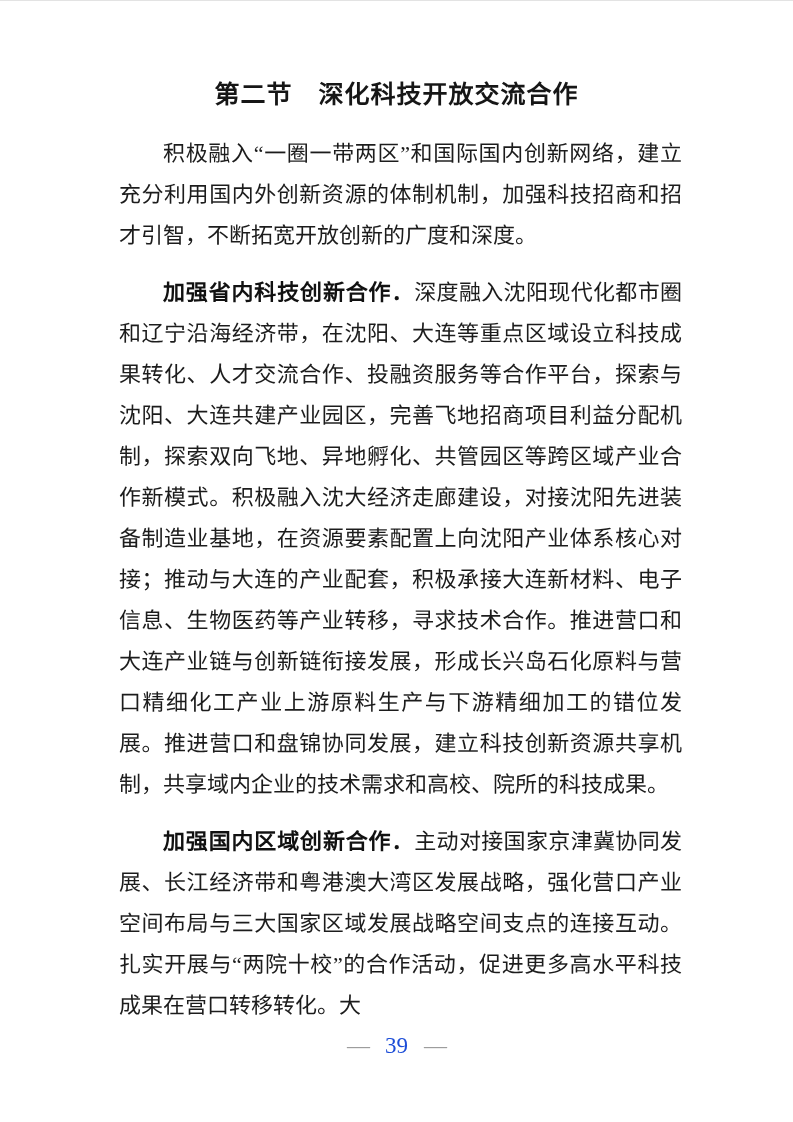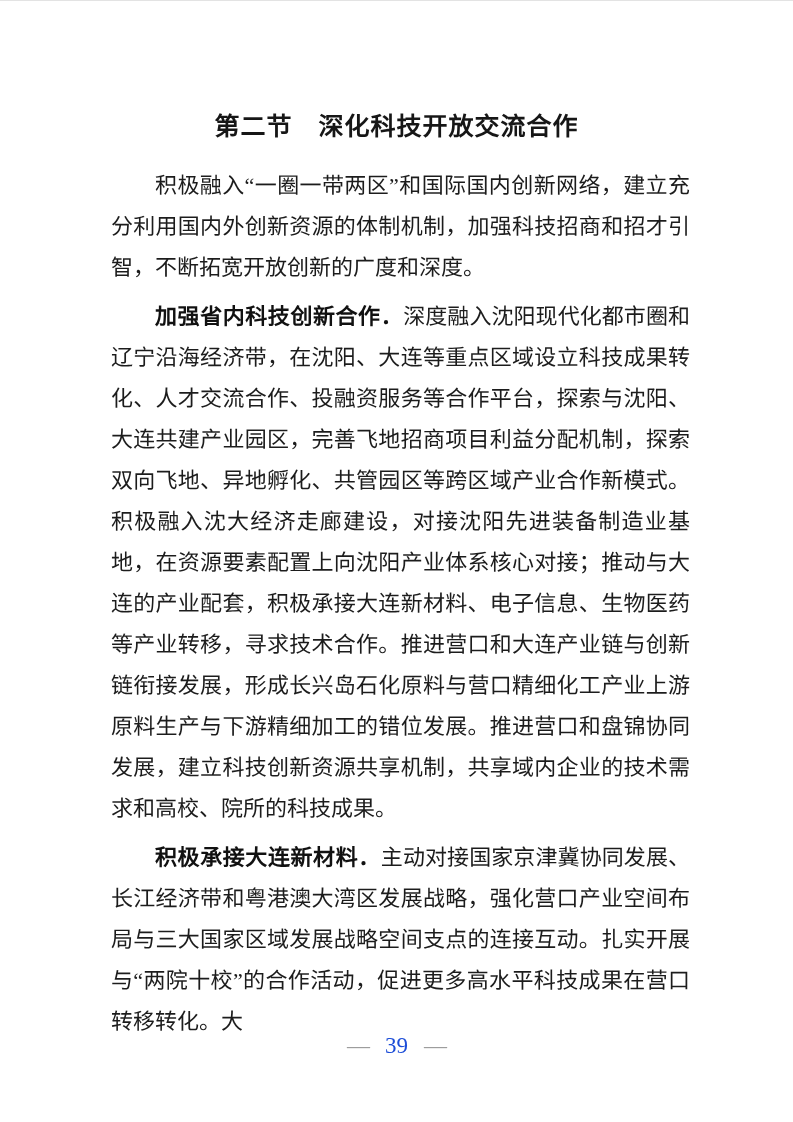--- a/index.html
+++ b/index.html
@@ -12,38 +12,38 @@
     width: 793px;
     height: 1122px;
     background: #ffffff;
     overflow: hidden;
     border-top: 1px solid #e3e3e3; 
     font-family: "Liberation Serif", "DejaVu Serif", serif;
     color: #1c1c1c;
   }
   .section-title {
     margin: 0;
-    padding-top: 107px;
+    padding-top: 75px;
     text-align: center;
     font-size: 25px;
     line-height: 38px;
     font-weight: bold;
     letter-spacing: 1px;
     color: #161616;
     white-space: pre;
   }
   .content {
     margin: 19px 95px 0 103px; 
     font-size: 22px;
     line-height: 41px;
     text-align: justify;
     text-justify: inter-character;
   }
   .content p {
-    margin: 8px;
+    margin: 16px;
     text-indent: 2em;
     word-break: break-all;
   }
   .para-lead {
     font-weight: bold;
     font-family: "Liberation Sans", "DejaVu Sans", sans-serif;
     color: #111111;
     letter-spacing: 0.5px;
   }
   .footer {
@@ -78,21 +78,21 @@
 
     <p>
       <span class="para-lead"></span><span>积极融入“一圈一带两区”和国际国内创新网络，建立充分利用国内外创新资源的体制机制，加强科技招商和招才引智，不断拓宽开放创新的广度和深度。</span>
     </p>
 
     <p>
       <span class="para-lead">加强省内科技创新合作．</span><span>深度融入沈阳现代化都市圈和辽宁沿海经济带，在沈阳、大连等重点区域设立科技成果转化、人才交流合作、投融资服务等合作平台，探索与沈阳、大连共建产业园区，完善飞地招商项目利益分配机制，探索双向飞地、异地孵化、共管园区等跨区域产业合作新模式。积极融入沈大经济走廊建设，对接沈阳先进装备制造业基地，在资源要素配置上向沈阳产业体系核心对接；推动与大连的产业配套，积极承接大连新材料、电子信息、生物医药等产业转移，寻求技术合作。推进营口和大连产业链与创新链衔接发展，形成长兴岛石化原料与营口精细化工产业上游原料生产与下游精细加工的错位发展。推进营口和盘锦协同发展，建立科技创新资源共享机制，共享域内企业的技术需求和高校、院所的科技成果。</span>
     </p>
 
     <p>
-      <span class="para-lead">积极承接大连新材料．</span><span>主动对接国家京津冀协同发展、长江经济带和粤港澳大湾区发展战略，强化营口产业空间布局与三大国家区域发展战略空间支点的连接互动。扎实开展与“两院十校”的合作活动，促进更多高水平科技成果在营口转移转化。大</span>
+      <span class="para-lead">加强国内区域创新合作．</span><span>主动对接国家京津冀协同发展、长江经济带和粤港澳大湾区发展战略，强化营口产业空间布局与三大国家区域发展战略空间支点的连接互动。扎实开展与“两院十校”的合作活动，促进更多高水平科技成果在营口转移转化。大</span>
     </p>
 
   </div>
 
   <div class="footer">
     <span class="dash">—</span><span class="num">39</span><span class="dash">—</span>
   </div>
 
 </div>
 

